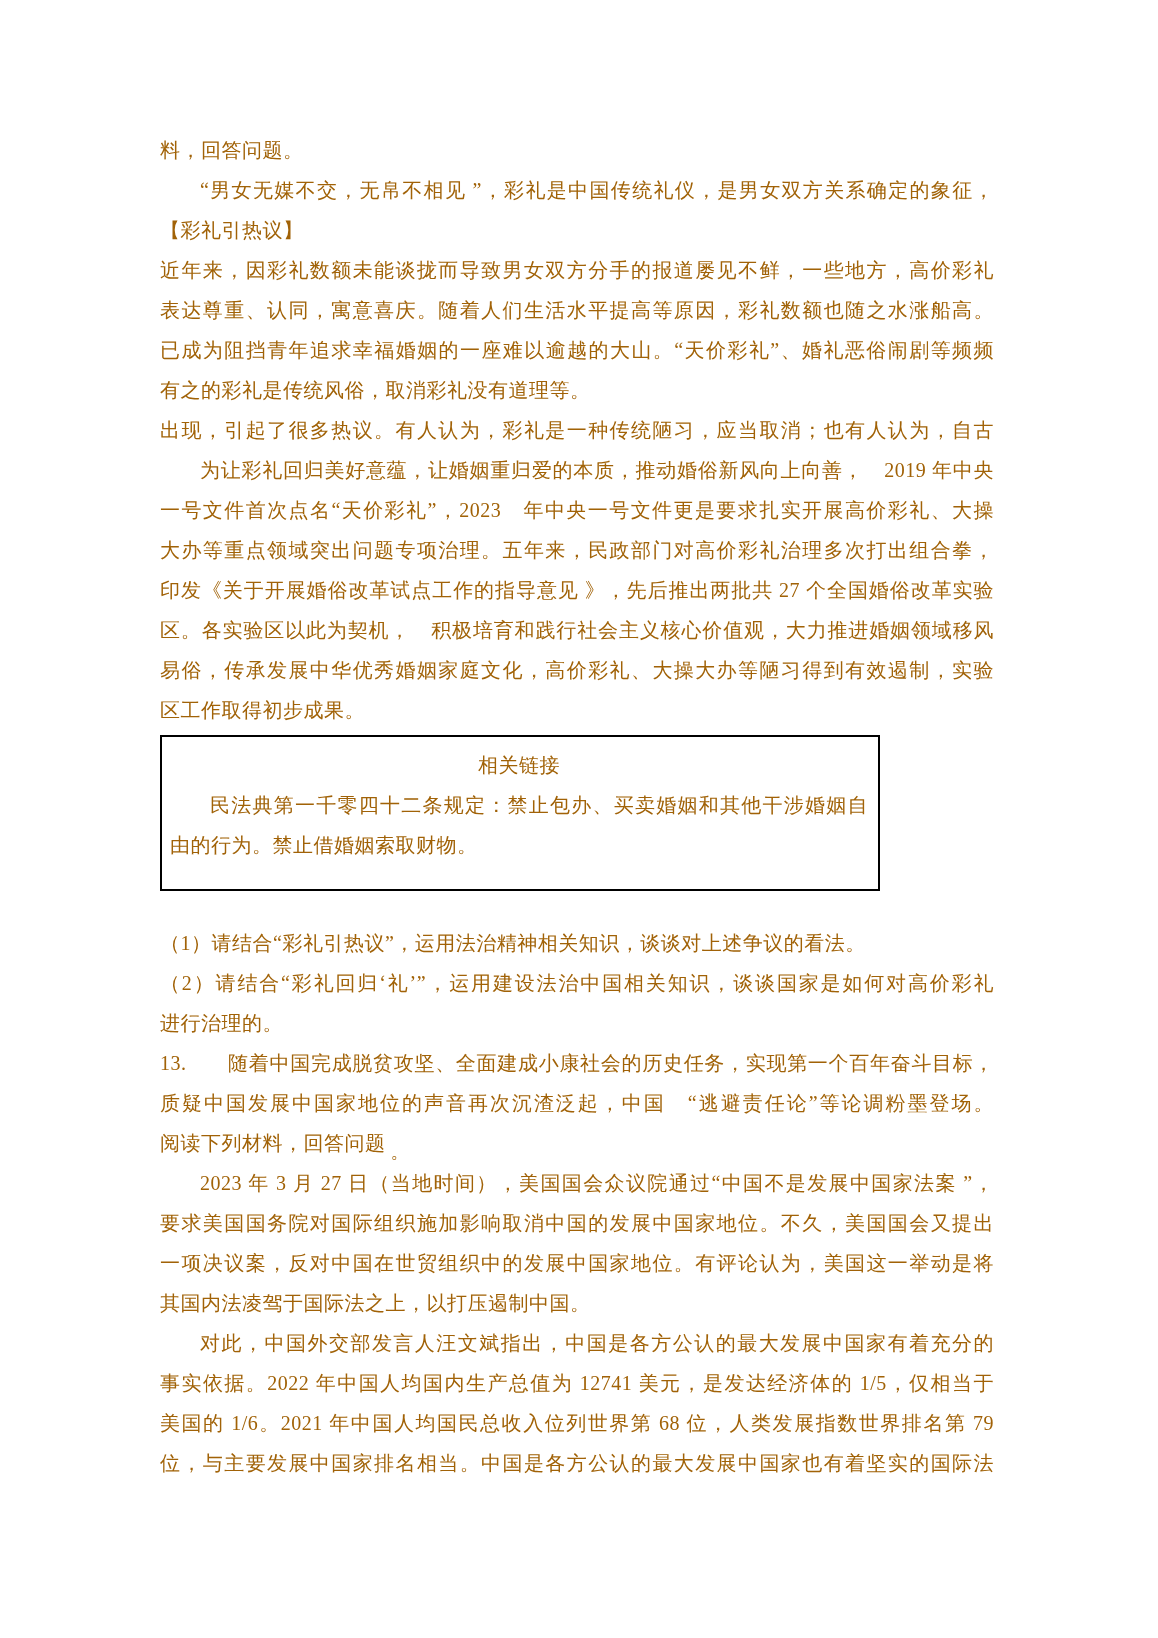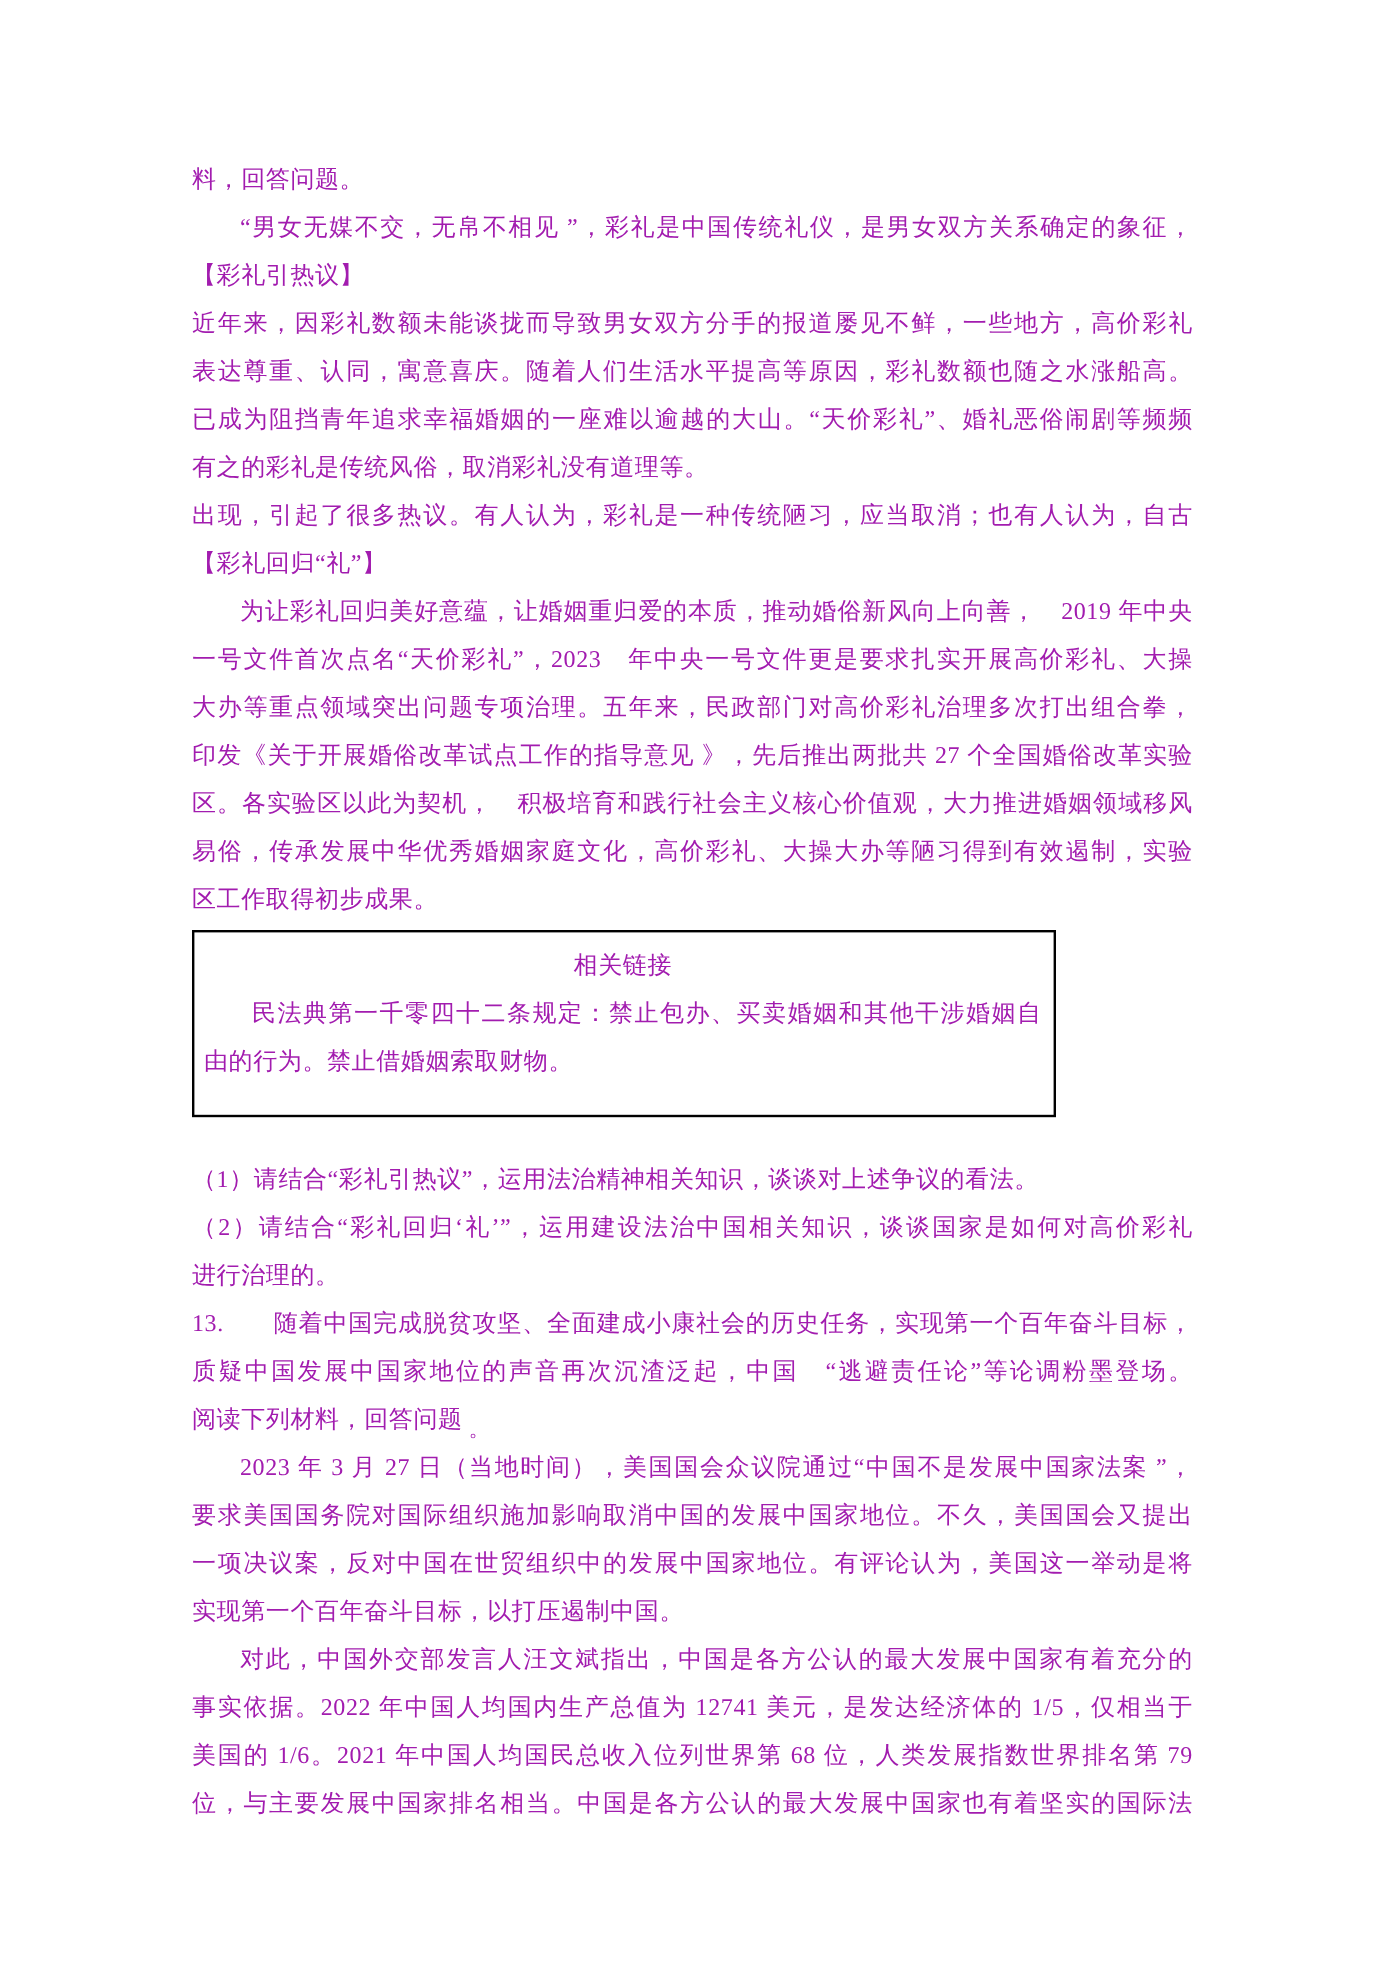--- a/index.html
+++ b/index.html
@@ -20,21 +20,21 @@
     position: absolute;
     left: 160px;
     top: 130px;
     width: 834px;
   }
   .line {
     height: 40px;
     line-height: 40px;
     font-size: 20px;
     letter-spacing: 0.5px;
-    color: #a21caf;
+    color: #a16207;
     text-align: left;
     white-space: normal;
     overflow: visible;
   }
   .line.fill {
     text-align: justify;
     text-align-last: justify;
   }
   .related-box {
     box-sizing: border-box;
@@ -63,21 +63,20 @@
 <div class="page">
   <div class="content">
       <div class="line"><span>料，回答问题。</span></div>
       <div class="line fill" style="padding-left: 40px;"><span>“男女无媒不交，无帛不相见 ”，彩礼是中国传统礼仪，是男女双方关系确定的象征，</span></div>
       <div class="line"><span>【彩礼引热议】</span></div>
       <div class="line fill"><span>近年来，因彩礼数额未能谈拢而导致男女双方分手的报道屡见不鲜，一些地方，高价彩礼</span></div>
       <div class="line fill"><span>表达尊重、认同，寓意喜庆。随着人们生活水平提高等原因，彩礼数额也随之水涨船高。</span></div>
       <div class="line fill"><span>已成为阻挡青年追求幸福婚姻的一座难以逾越的大山。“天价彩礼”、婚礼恶俗闹剧等频频</span></div>
       <div class="line"><span>有之的彩礼是传统风俗，取消彩礼没有道理等。</span></div>
       <div class="line fill"><span>出现，引起了很多热议。有人认为，彩礼是一种传统陋习，应当取消；也有人认为，自古</span></div>
-      <div class="line"><span>【彩礼回归“礼”】</span></div>
       <div class="line fill" style="padding-left: 40px;"><span>为让彩礼回归美好意蕴，让婚姻重归爱的本质，推动婚俗新风向上向善，　2019 年中央</span></div>
       <div class="line fill"><span>一号文件首次点名“天价彩礼”，2023　年中央一号文件更是要求扎实开展高价彩礼、大操</span></div>
       <div class="line fill"><span>大办等重点领域突出问题专项治理。五年来，民政部门对高价彩礼治理多次打出组合拳，</span></div>
       <div class="line fill"><span>印发《关于开展婚俗改革试点工作的指导意见 》，先后推出两批共 27 个全国婚俗改革实验</span></div>
       <div class="line fill"><span>区。各实验区以此为契机，　积极培育和践行社会主义核心价值观，大力推进婚姻领域移风</span></div>
       <div class="line fill"><span>易俗，传承发展中华优秀婚姻家庭文化，高价彩礼、大操大办等陋习得到有效遏制，实验</span></div>
       <div class="line"><span>区工作取得初步成果。</span></div>
       <div class="related-box">
         <div class="line box-title">相关链接</div>
         <div class="line fill" style="padding-left: 40px;"><span>民法典第一千零四十二条规定：禁止包办、买卖婚姻和其他干涉婚姻自</span></div>
@@ -85,19 +84,19 @@
       </div>
       <div class="line gap-before"><span>（1）请结合“彩礼引热议”，运用法治精神相关知识，谈谈对上述争议的看法。</span></div>
       <div class="line fill"><span>（2）请结合“彩礼回归‘礼’”，运用建设法治中国相关知识，谈谈国家是如何对高价彩礼</span></div>
       <div class="line"><span>进行治理的。</span></div>
       <div class="line fill"><span>13.　　随着中国完成脱贫攻坚、全面建成小康社会的历史任务，实现第一个百年奋斗目标，</span></div>
       <div class="line fill"><span>质疑中国发展中国家地位的声音再次沉渣泛起，中国　“逃避责任论”等论调粉墨登场。</span></div>
       <div class="line"><span>阅读下列材料，回答问题</span><span class="sub-mark">。</span></div>
       <div class="line fill" style="padding-left: 40px;"><span>2023 年 3 月 27 日（当地时间），美国国会众议院通过“中国不是发展中国家法案 ”，</span></div>
       <div class="line fill"><span>要求美国国务院对国际组织施加影响取消中国的发展中国家地位。不久，美国国会又提出</span></div>
       <div class="line fill"><span>一项决议案，反对中国在世贸组织中的发展中国家地位。有评论认为，美国这一举动是将</span></div>
-      <div class="line"><span>实现第一个百年奋斗目标，以打压遏制中国。</span></div>
+      <div class="line"><span>其国内法凌驾于国际法之上，以打压遏制中国。</span></div>
       <div class="line fill" style="padding-left: 40px;"><span>对此，中国外交部发言人汪文斌指出，中国是各方公认的最大发展中国家有着充分的</span></div>
       <div class="line fill"><span>事实依据。2022 年中国人均国内生产总值为 12741 美元，是发达经济体的 1/5，仅相当于</span></div>
       <div class="line fill"><span>美国的 1/6。2021 年中国人均国民总收入位列世界第 68 位，人类发展指数世界排名第 79</span></div>
       <div class="line fill"><span>位，与主要发展中国家排名相当。中国是各方公认的最大发展中国家也有着坚实的国际法</span></div>
     </div>
 </div>
 
 </body></html>

